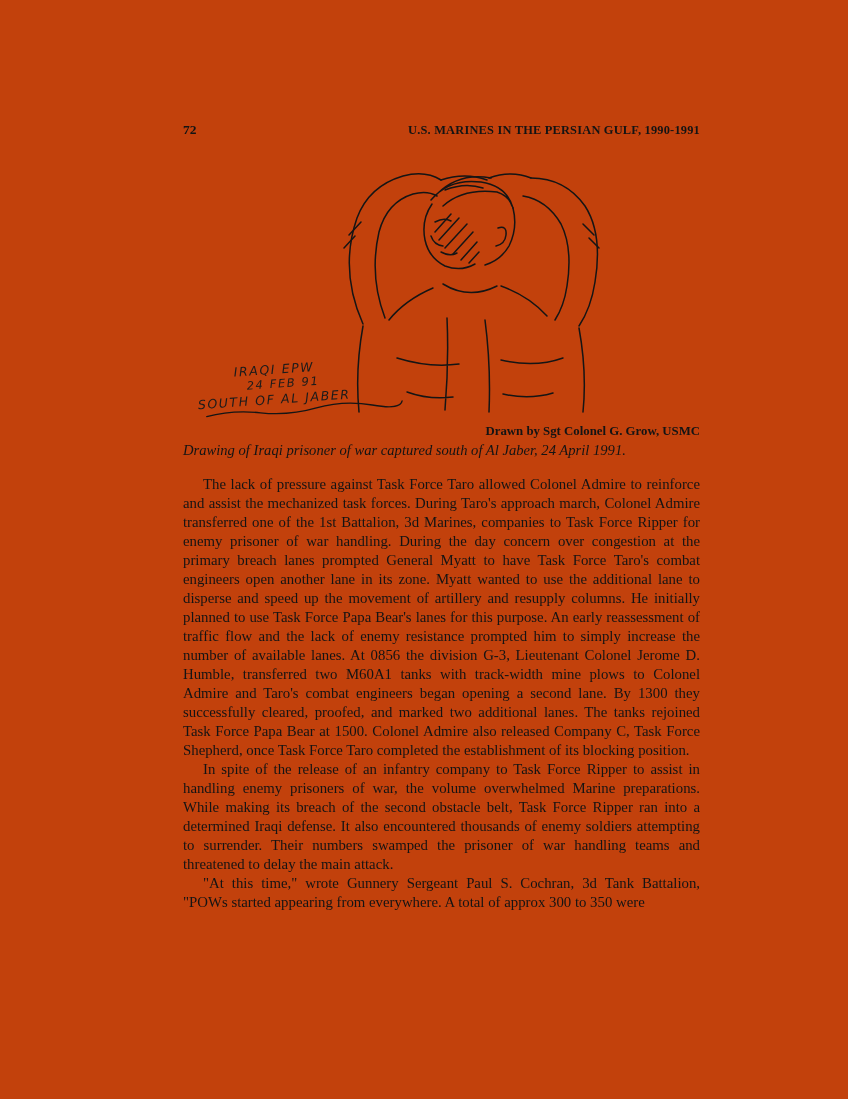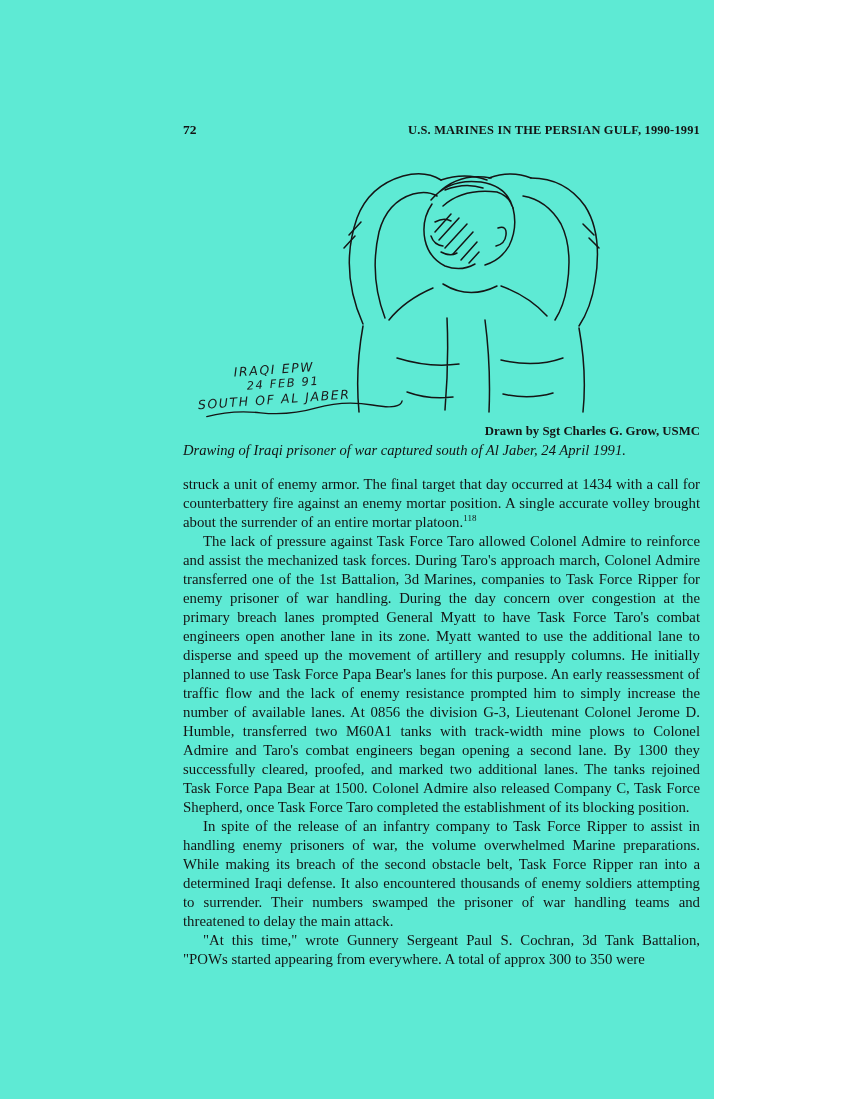--- a/index.html
+++ b/index.html
@@ -1,21 +1,21 @@
 <!DOCTYPE html>
 <html><head>
 <meta charset="utf-8">
 <style>
   * { margin: 0; padding: 0; box-sizing: border-box; }
   html, body { background: #ffffff; }
   .page {
     position: relative;
-    width: 714px;
+    width: 848px;
     height: 1099px;
-    background: #5eead4;
+    background: #c2410c;
     color: #141414;
     font-family: "Liberation Serif", serif;
     overflow: hidden;
     padding-left: 16px;
   }
   .content {
     position: absolute;
     left: 183px;
     top: 122px;
     width: 517px;
@@ -120,25 +120,24 @@
           <div class="hn1">IRAQI EPW</div>
           <div class="hn2">24 FEB 91</div>
           <div class="hn3">SOUTH OF AL JABER</div>
           <div class="scribble">
             <svg width="200" height="10" viewBox="0 0 200 10" xmlns="http://www.w3.org/2000/svg">
               <path d="M2,6 Q28,1 56,6 T112,5 T168,6 T198,4" fill="none" stroke="#151515" stroke-width="1.3" stroke-linecap="round"></path>
             </svg>
           </div>
         </div>
       </div>
-      <div class="credit">Drawn by Sgt Charles G. Grow, USMC</div>
+      <div class="credit">Drawn by Sgt Colonel G. Grow, USMC</div>
       <figcaption class="caption">Drawing of Iraqi prisoner of war captured south of Al Jaber, 24 April 1991.</figcaption>
     </figure>
 
     <div class="bodytext">
-      <p class="noindent"><span>struck a unit of enemy armor. The final target that day occurred at 1434 with a call for counterbattery fire against an enemy mortar position. A single accurate volley brought about the surrender of an entire mortar platoon.</span><sup>118</sup></p>
       <p>The lack of pressure against Task Force Taro allowed Colonel Admire to reinforce and assist the mechanized task forces. During Taro's approach march, Colonel Admire transferred one of the 1st Battalion, 3d Marines, companies to Task Force Ripper for enemy prisoner of war handling. During the day concern over congestion at the primary breach lanes prompted General Myatt to have Task Force Taro's combat engineers open another lane in its zone. Myatt wanted to use the additional lane to disperse and speed up the movement of artillery and resupply columns. He initially planned to use Task Force Papa Bear's lanes for this purpose. An early reassessment of traffic flow and the lack of enemy resistance prompted him to simply increase the number of available lanes. At 0856 the division G-3, Lieutenant Colonel Jerome D. Humble, transferred two M60A1 tanks with track-width mine plows to Colonel Admire and Taro's combat engineers began opening a second lane. By 1300 they successfully cleared, proofed, and marked two additional lanes. The tanks rejoined Task Force Papa Bear at 1500. Colonel Admire also released Company C, Task Force Shepherd, once Task Force Taro completed the establishment of its blocking position.</p>
       <p>In spite of the release of an infantry company to Task Force Ripper to assist in handling enemy prisoners of war, the volume overwhelmed Marine preparations. While making its breach of the second obstacle belt, Task Force Ripper ran into a determined Iraqi defense. It also encountered thousands of enemy soldiers attempting to surrender. Their numbers swamped the prisoner of war handling teams and threatened to delay the main attack.</p>
       <p>"At this time," wrote Gunnery Sergeant Paul S. Cochran, 3d Tank Battalion, "POWs started appearing from everywhere. A total of approx 300 to 350 were</p>
     </div>
 
   </div>
 </div>
 
 </body></html>

